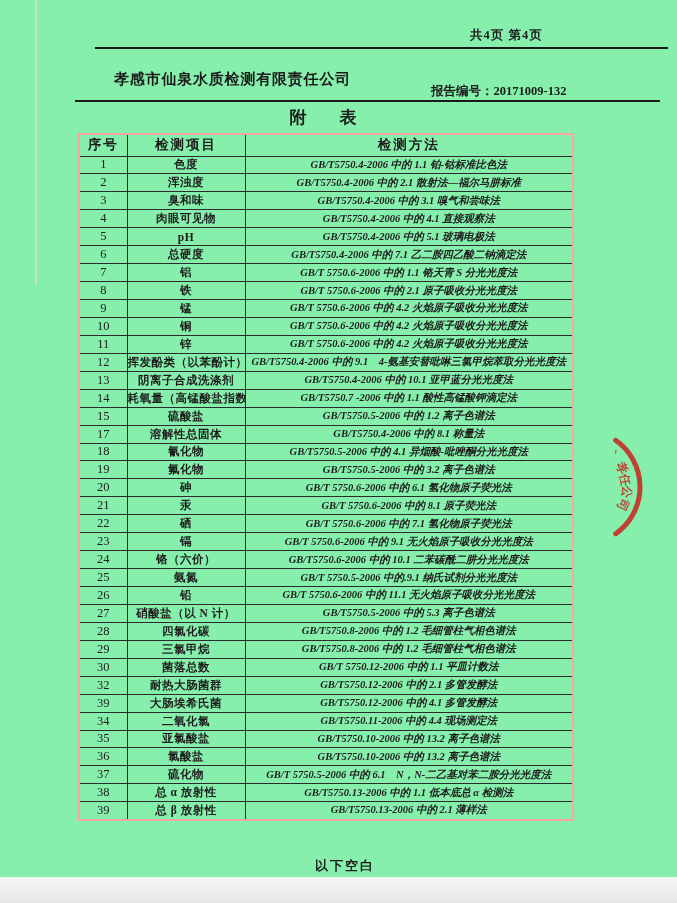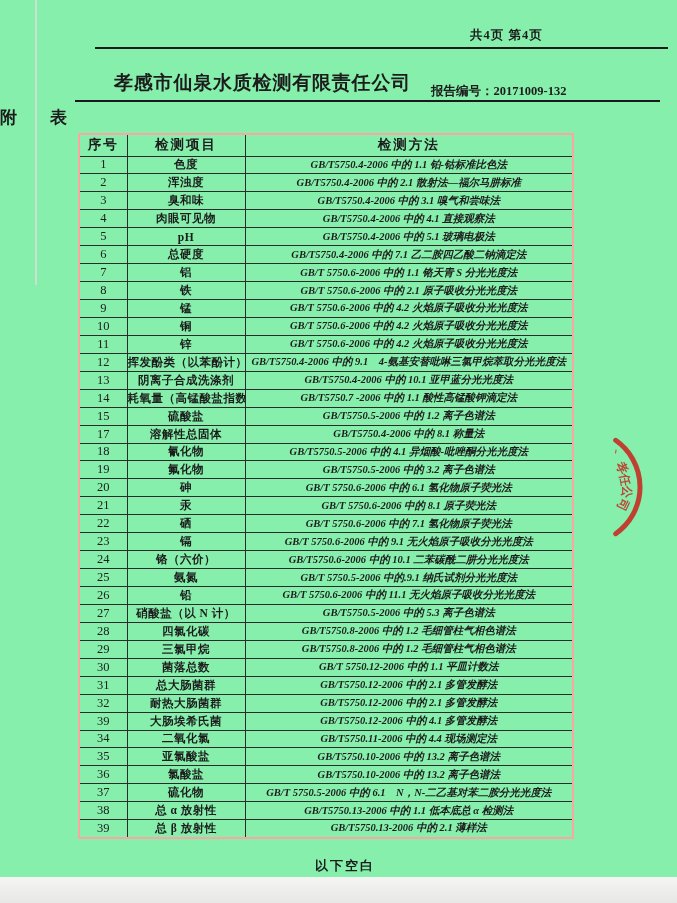--- a/index.html
+++ b/index.html
@@ -12,26 +12,26 @@
        background:#dcdcda;opacity:.8;}
   .scan-shadow-bottom{position:absolute;left:0;top:877px;width:677px;height:26px;
        background:linear-gradient(#f5f5f3,#e7e7e5);}
 
   .page-indicator{position:absolute;left:470px;top:27px;font-size:12.5px;
        font-weight:bold;letter-spacing:1px;white-space:nowrap;}
   .rule{position:absolute;background:#1a1a1a;}
   .rule-top{left:95px;top:47px;width:573px;height:2px;}
   .rule-second{left:75px;top:100px;width:585px;height:2px;}
 
-  .company{position:absolute;left:114px;top:70px;font-size:19px;font-weight:bold;
+  .company{position:absolute;left:114px;top:70px;font-size:15px;font-weight:bold;
        letter-spacing:.8px;font-family:Liberation Mono, monospace;white-space:nowrap;}
   .report-no{position:absolute;left:431px;top:83px;font-size:12.5px;font-weight:bold;
        white-space:nowrap;}
 
-  .appendix-title{position:absolute;left:0;top:106px;width:630px;text-align:left;
+  .appendix-title{position:absolute;left:8px;top:106px;width:630px;text-align:center;
        font-size:17px;font-weight:bold;font-family:"Liberation Sans",sans-serif;}
   .appendix-title .first{margin-right:33px;}
 
   table.grid{position:absolute;left:78px;top:133px;width:494px;
        border-collapse:collapse;table-layout:fixed;}
   table.grid col.c1{width:48px;} table.grid col.c2{width:118px;} table.grid col.c3{width:328px;}
   table.grid th,table.grid td{border:1px solid #2b2b2b;padding:0;text-align:center;
        vertical-align:middle;overflow:hidden;white-space:nowrap;}
   table.grid{border:2px solid #fca5a5;}
   table.grid thead tr{height:22px;}
@@ -227,25 +227,20 @@
           <td class="no-cell">29</td>
           <td class="item-cell">三氯甲烷</td>
           <td class="method-cell">GB/T5750.8-2006 中的 1.2 毛细管柱气相色谱法</td>
         </tr>
         <tr>
           <td class="no-cell">30</td>
           <td class="item-cell">菌落总数</td>
           <td class="method-cell">GB/T 5750.12-2006 中的 1.1 平皿计数法</td>
         </tr>
         <tr>
-          <td class="no-cell">31</td>
-          <td class="item-cell">总大肠菌群</td>
-          <td class="method-cell">GB/T5750.12-2006 中的 2.1 多管发酵法</td>
-        </tr>
-        <tr>
           <td class="no-cell">32</td>
           <td class="item-cell">耐热大肠菌群</td>
           <td class="method-cell">GB/T5750.12-2006 中的 2.1 多管发酵法</td>
         </tr>
         <tr>
           <td class="no-cell">39</td>
           <td class="item-cell">大肠埃希氏菌</td>
           <td class="method-cell">GB/T5750.12-2006 中的 4.1 多管发酵法</td>
         </tr>
         <tr>

